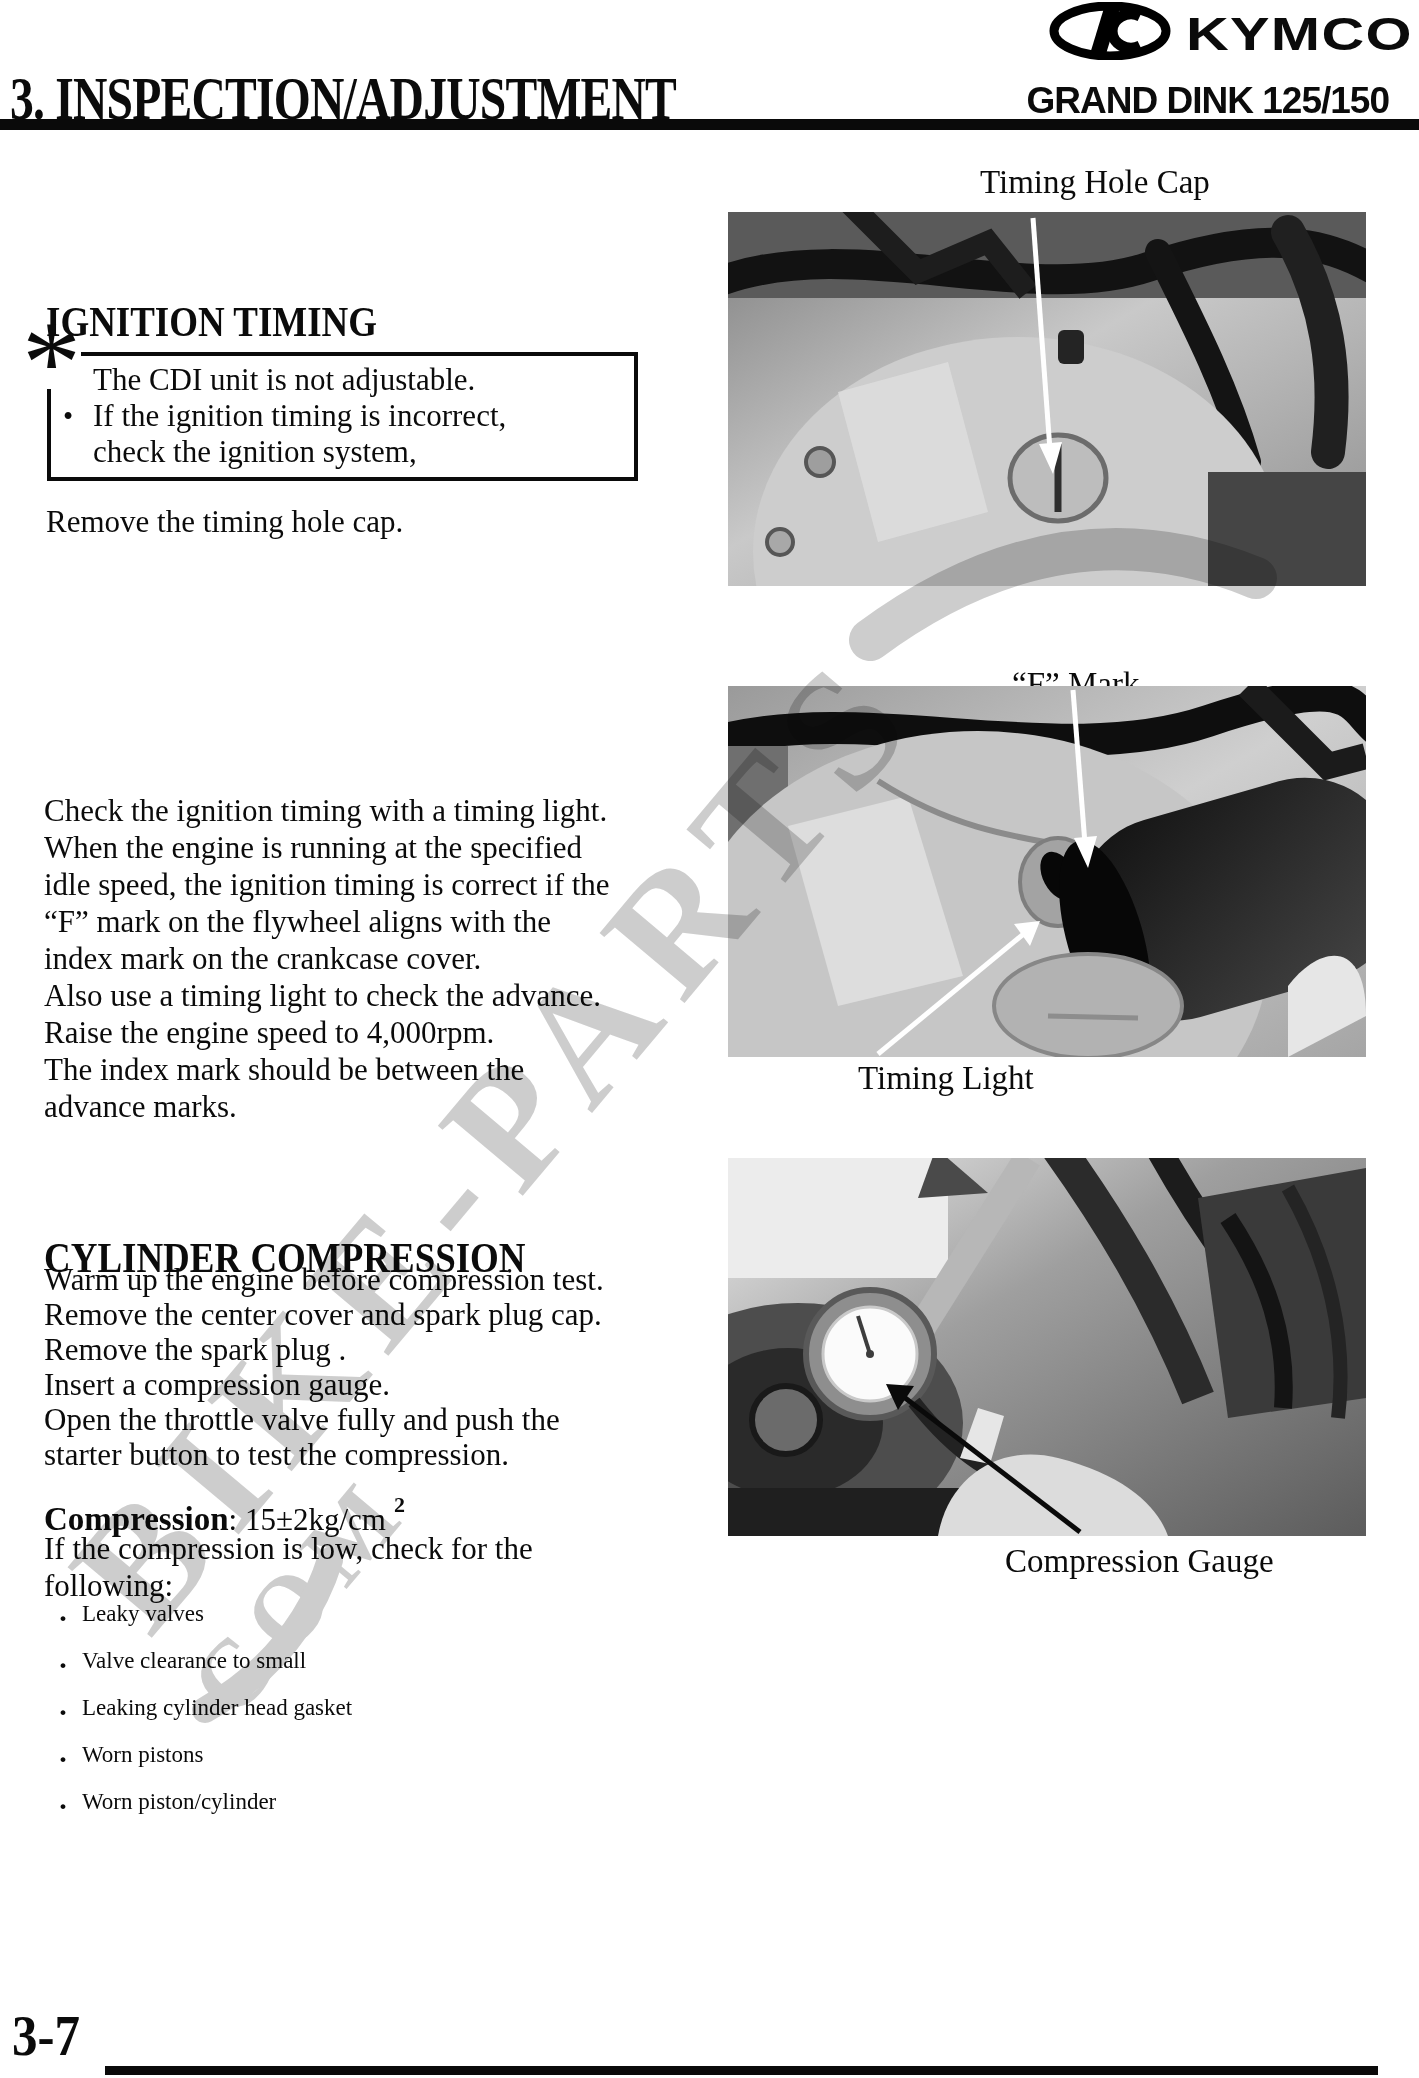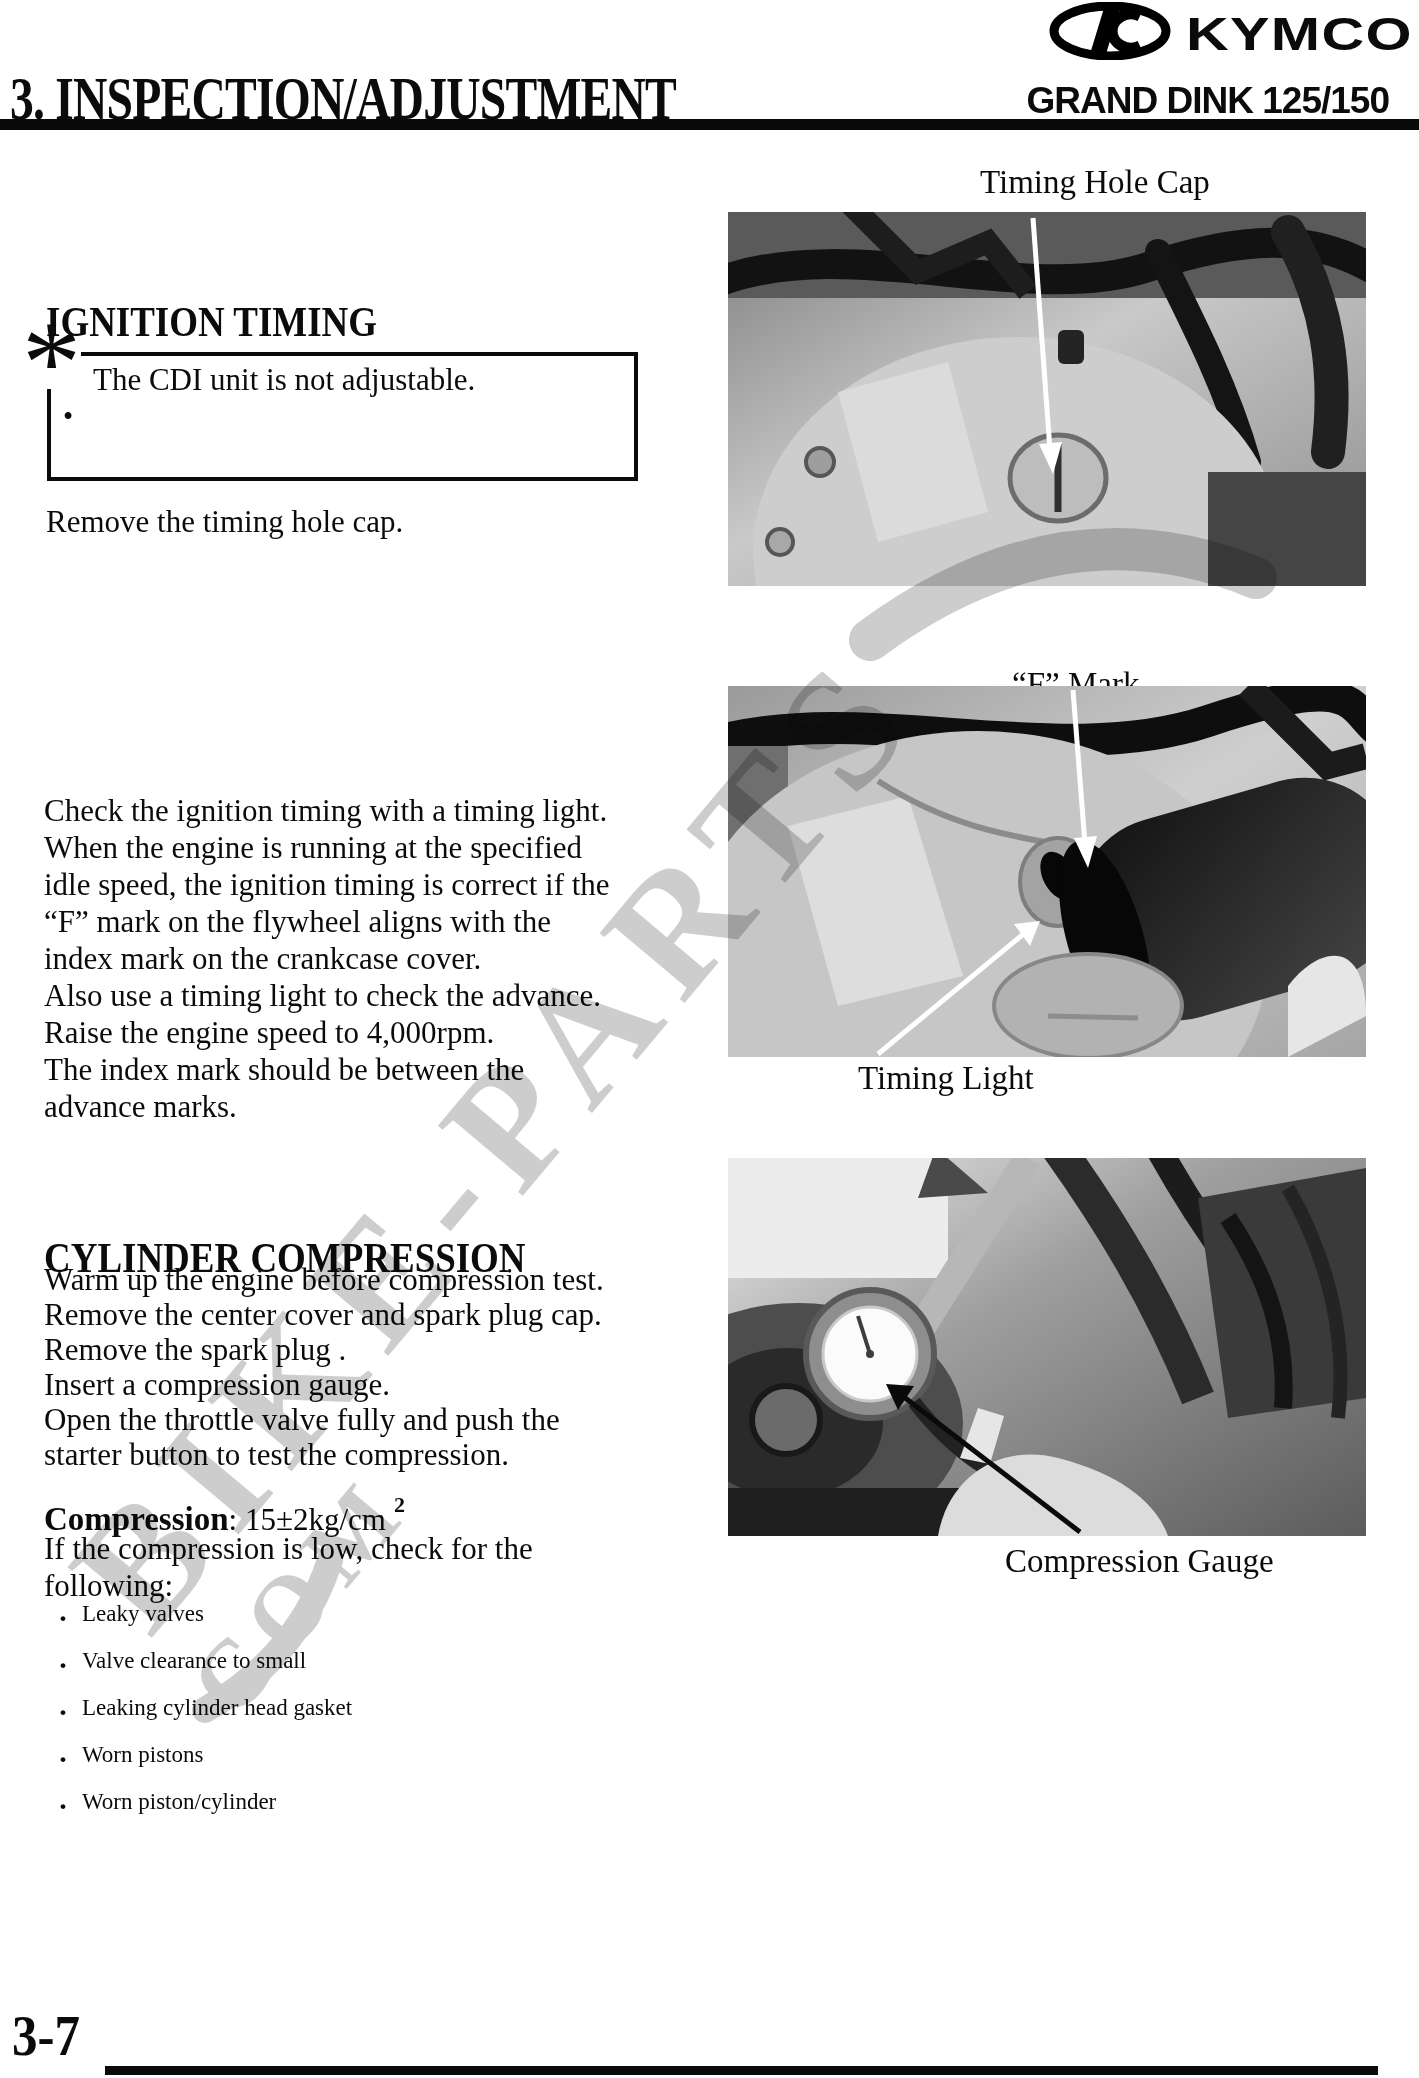--- a/index.html
+++ b/index.html
@@ -69,20 +69,22 @@
 
   <div class="abs h1" style="left:46px;top:298px;">IGNITION TIMING</div>
 
   <div class="abs note-box">
     <div class="note-row">
       <span class="note-dot">•</span>
       <span class="note-text">The CDI unit is not adjustable.</span>
     </div>
     <div class="note-row">
       <span class="note-dot">•</span>
+      <span class="note-text">If the ignition timing is incorrect,
+check the ignition system,</span>
     </div>
   </div>
   <div class="abs note-patch"></div>
   <div class="abs note-star">*</div>
 
   <div class="abs body" style="left:46px;top:504px;">Remove the timing hole cap.</div>
 
   <div class="abs body body-lh37" style="left:44px;top:792px;width:660px;">Check the ignition timing with a timing light.
 When the engine is running at the specified
 idle speed, the ignition timing is correct if the

